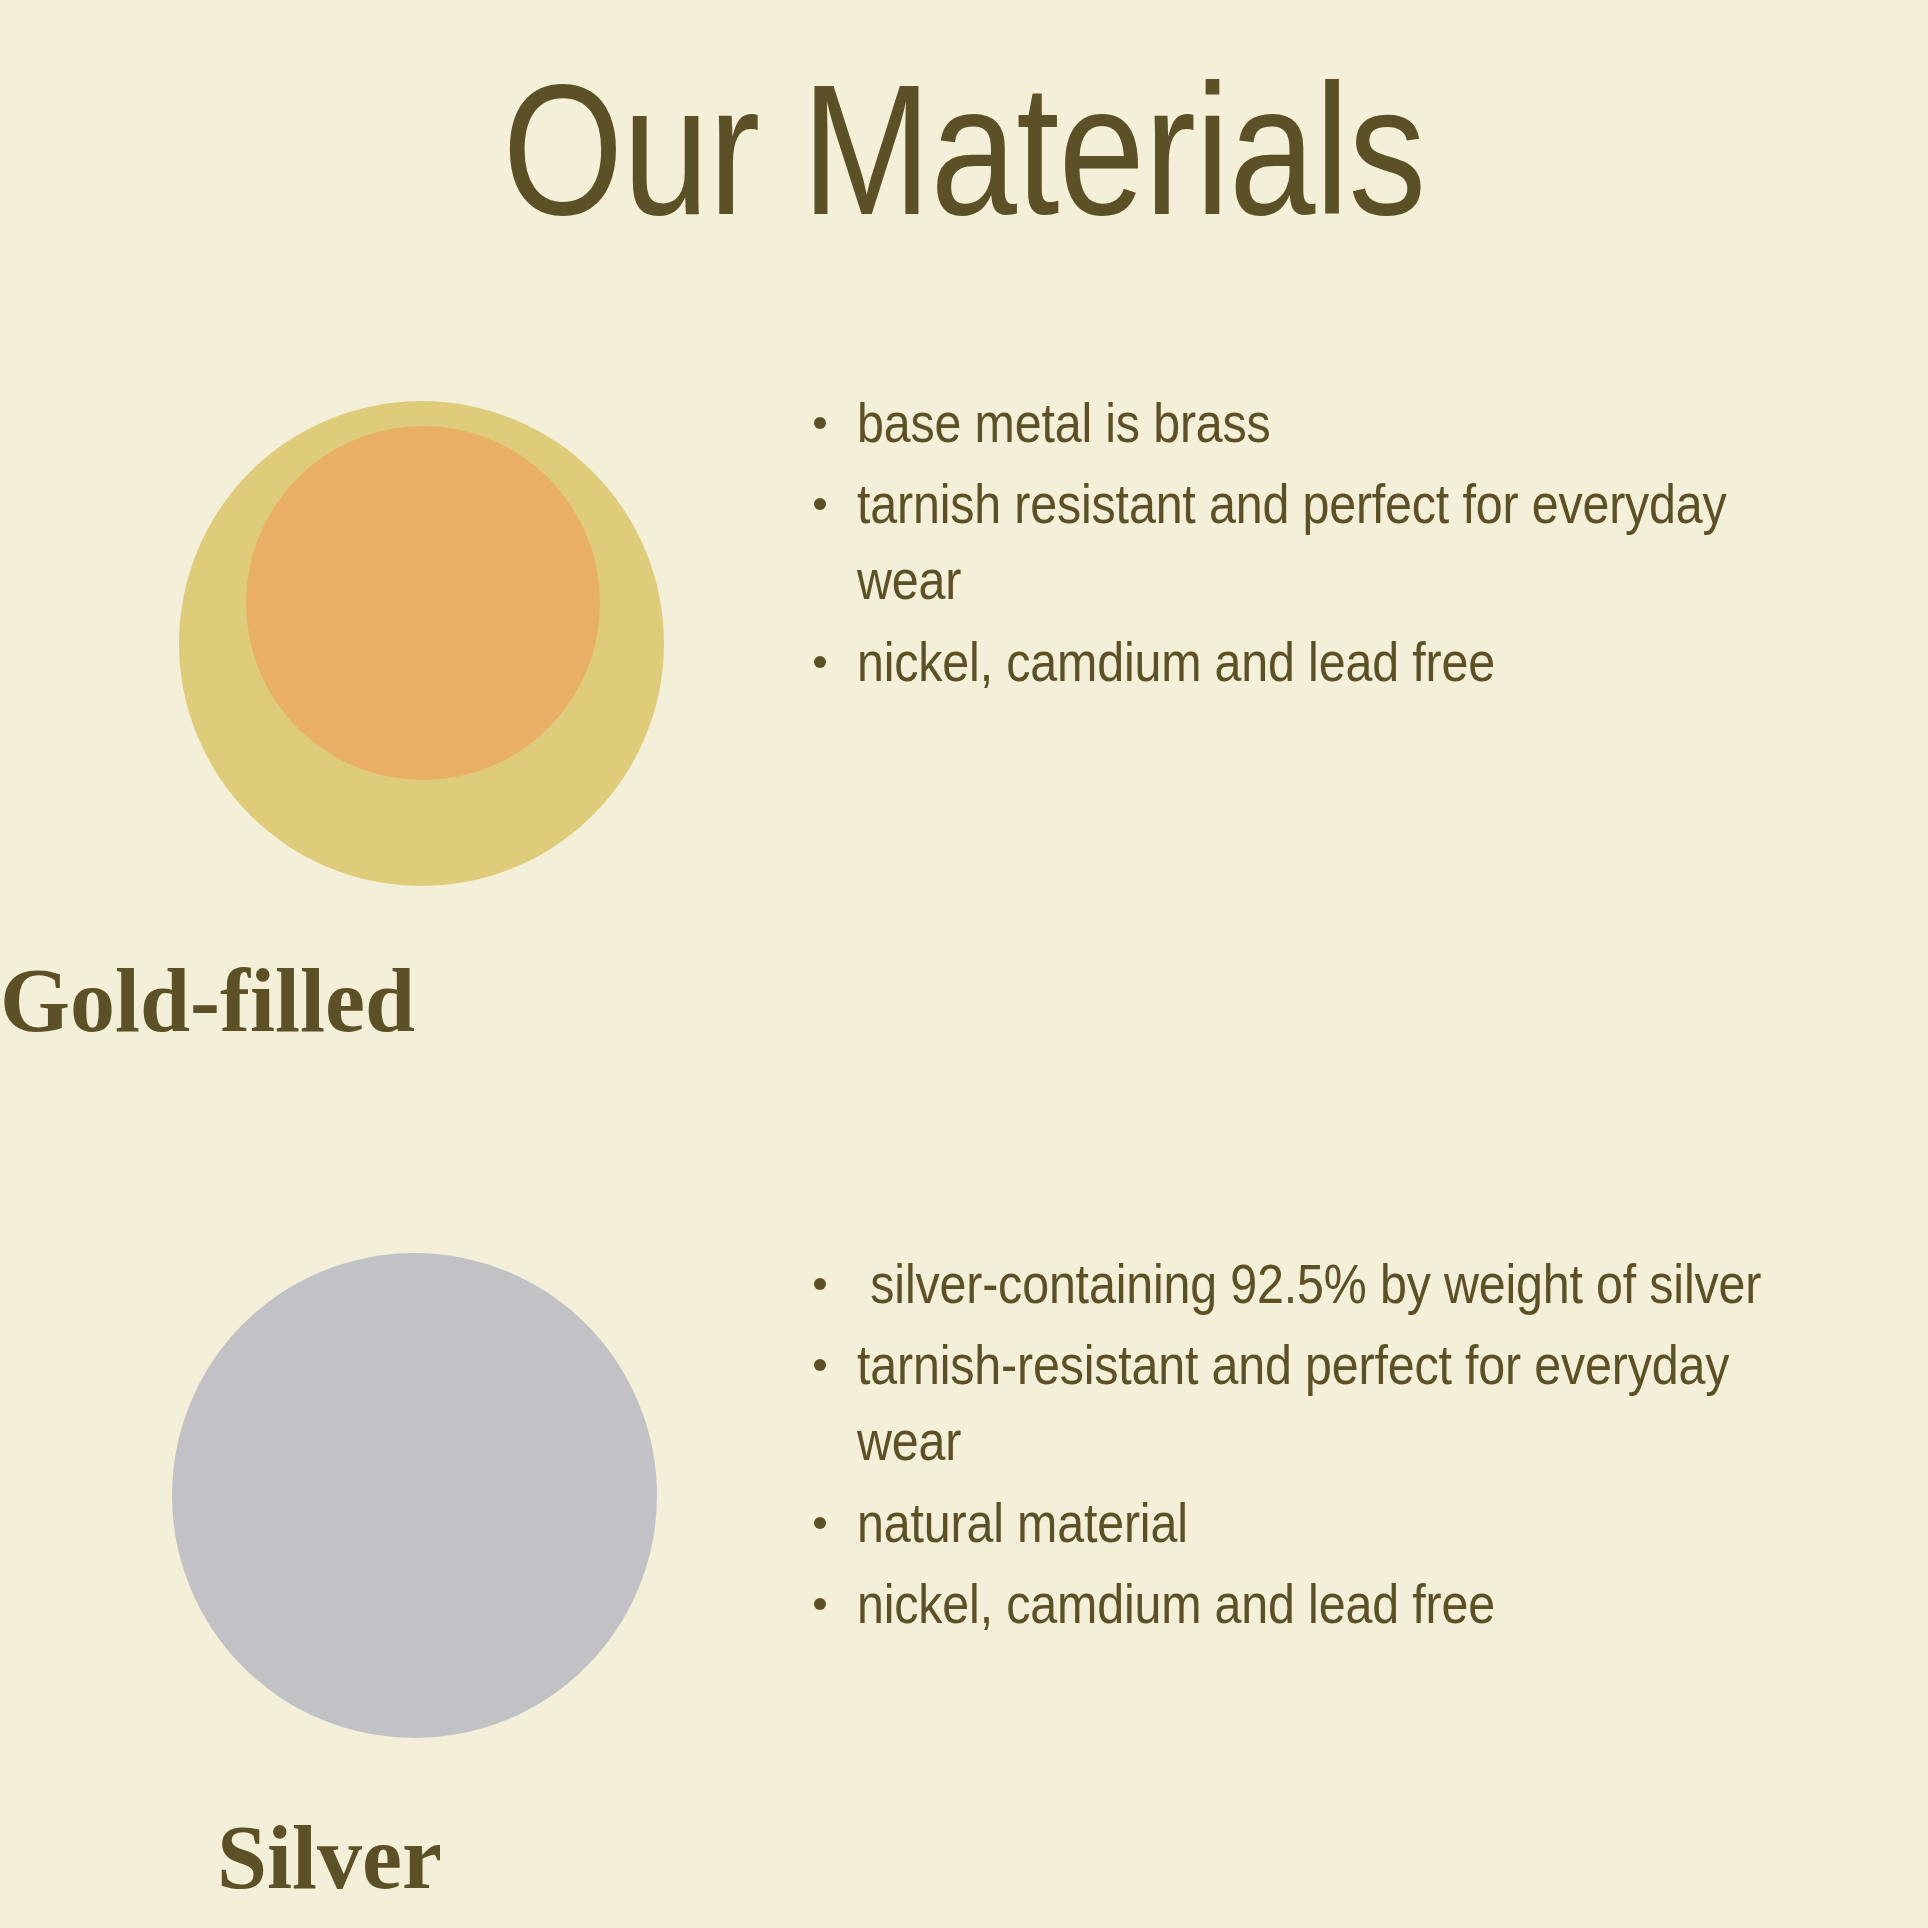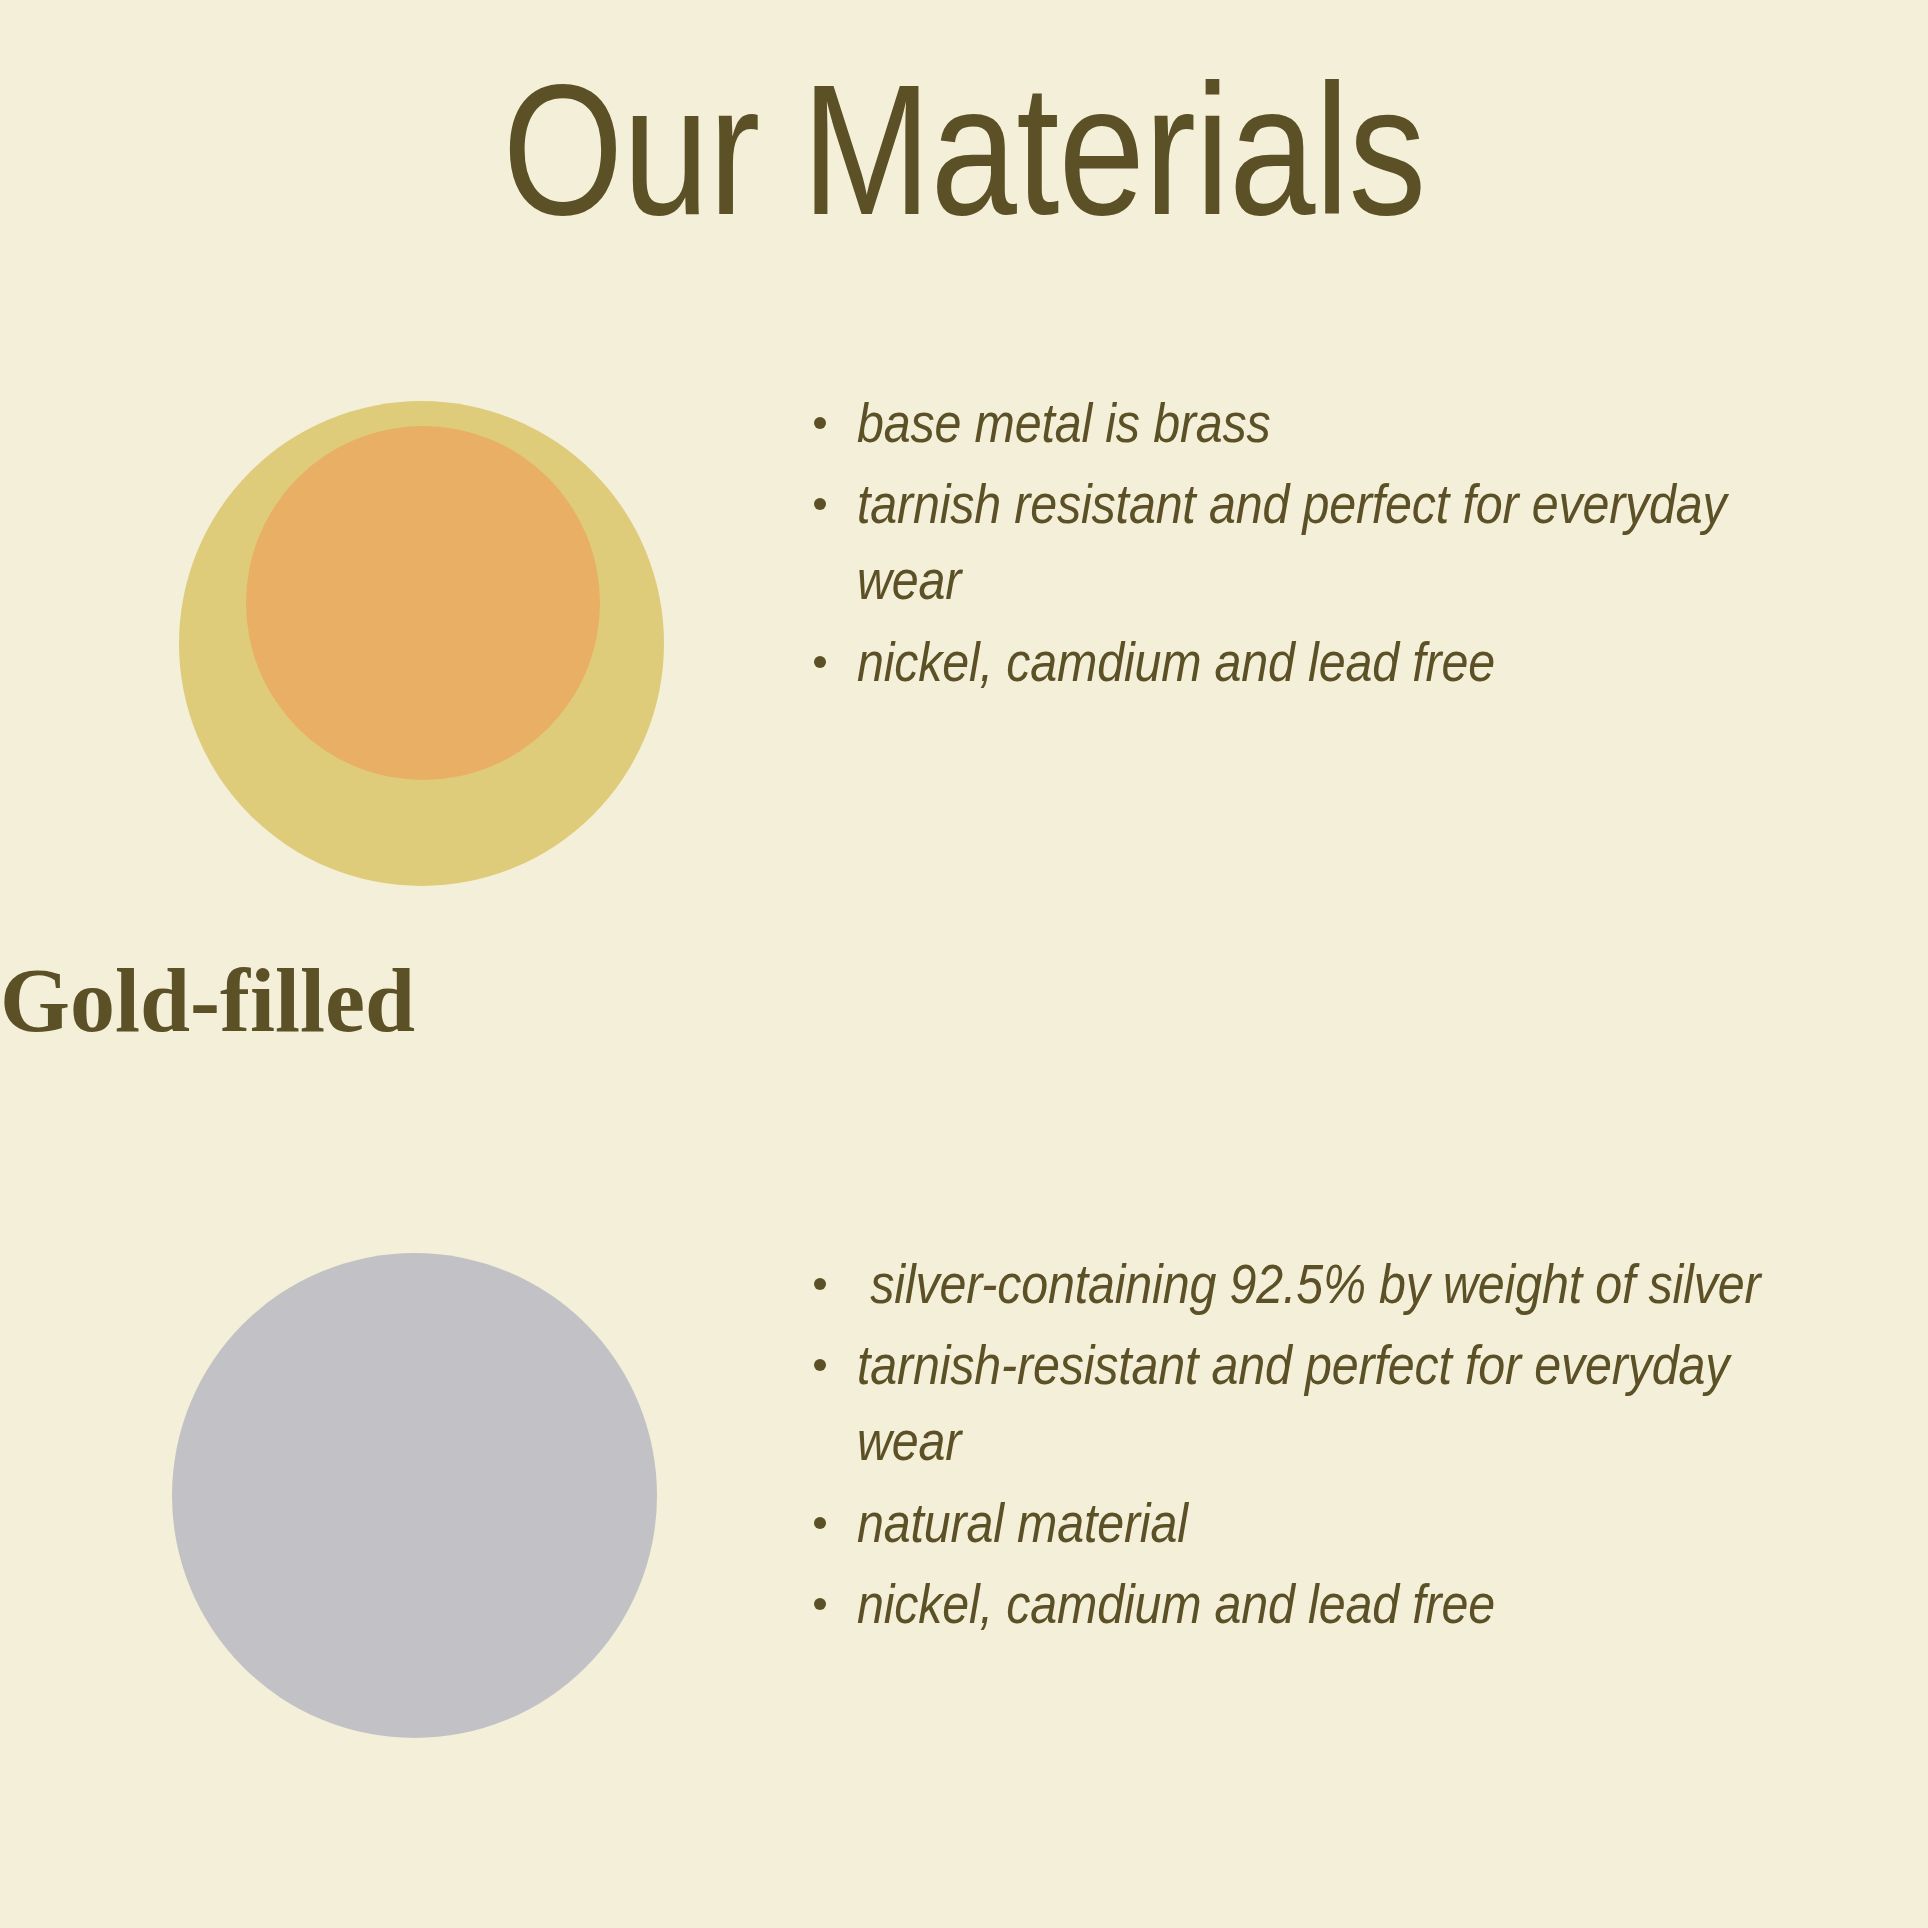--- a/index.html
+++ b/index.html
@@ -111,21 +111,20 @@
     line-height: 1.38;
     letter-spacing: -0.2px;
   }
   #gold-bullets   { left: 808px; top: 386px;  width: 1111px; }
   #silver-bullets { left: 808px; top: 1247px; width: 1111px; }
 
   .bullets li {
     position: relative;
     padding-left: 49px;
     margin-bottom: 5.6px;
-    font-style: italic;
   }
   .bullets li .bullet-dot {
     position: absolute;
     left: 5.6px;
     top: 0.56em;
     width: 12.2px;
     height: 12.2px;
     border-radius: 50%;
     background: #5C5126;
   }
@@ -166,20 +165,21 @@
       <span class="bullet-text">nickel, camdium and lead free</span>
     </li>
   </ul>
 
   <div class="section" id="silver-section">
     <div class="swatch-wrap">
       <div class="circle-silver"></div>
     </div>
   </div>
 
+  <div class="swatch-label" id="silver-label">Silver</div>
 
   <ul class="bullets" id="silver-bullets">
     <li>
       <span class="bullet-dot"></span>
       <span class="bullet-text"> silver-containing 92.5% by weight of silver</span>
     </li>
     <li>
       <span class="bullet-dot"></span>
       <span class="bullet-text">tarnish-resistant and perfect for everyday wear</span>
     </li>

